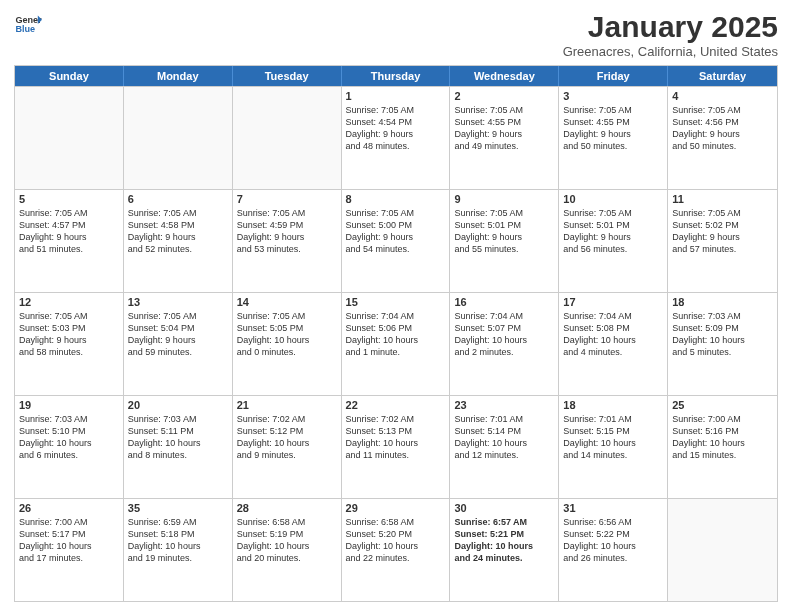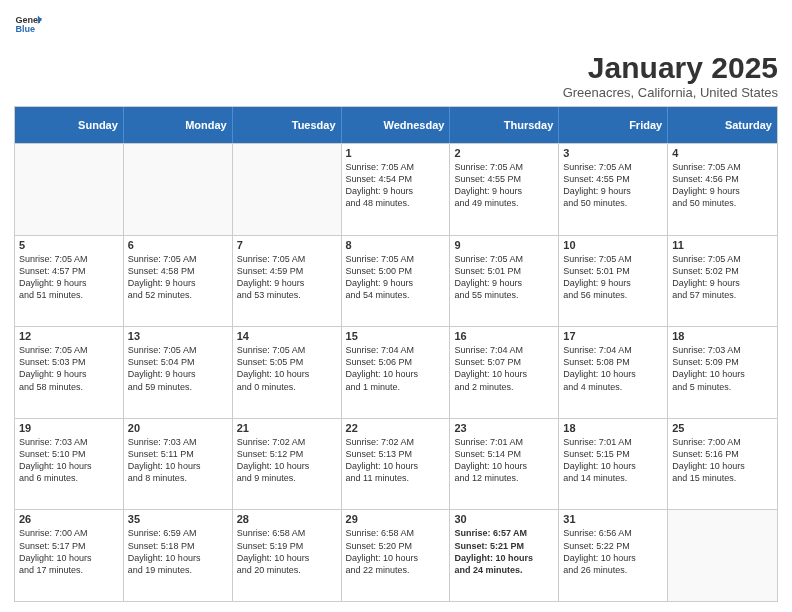--- a/index.html
+++ b/index.html
@@ -27,21 +27,20 @@
       display: flex;
       align-items: center;
       gap: 4px;
     }
     .logo-icon {
       width: 28px;
       height: 28px;
     }
     .title-block {
       text-align: right;
-      margin-top: 41px;
     }
     .month-title {
       font-size: 30px;
       font-weight: bold;
       color: #333;
     }
     .location {
       font-size: 13px;
       color: #555;
     }
@@ -53,22 +52,22 @@
     }
     .cal-header {
       display: grid;
       grid-template-columns: repeat(7, 1fr);
       background: #2a6db5;
     }
     .cal-header-cell {
       color: #fff;
       font-size: 11px;
       font-weight: bold;
-      padding: 12px 5px;
-      text-align: right;
+      padding: 4px 5px;
+      text-align: center;
       border-right: 1px solid #4a8dd5;
     }
     .cal-header-cell:last-child { border-right: none; }
     .cal-body {
       flex: 1;
       display: flex;
       flex-direction: column;
     }
     .cal-row {
       display: grid;
@@ -114,22 +113,22 @@
       <div class="month-title">January 2025</div>
       <div class="location">Greenacres, California, United States</div>
     </div>
   </div>
 
   <div class="calendar">
     <div class="cal-header">
     <div class="cal-header-cell">Sunday</div>
         <div class="cal-header-cell">Monday</div>
         <div class="cal-header-cell">Tuesday</div>
+        <div class="cal-header-cell">Thursday</div>
         <div class="cal-header-cell">Wednesday</div>
-        <div class="cal-header-cell">Thursday</div>
         <div class="cal-header-cell">Friday</div>
         <div class="cal-header-cell">Saturday</div>
       </div>
     <div class="cal-body">
     <div class="cal-row">
           <div class="cal-cell empty"></div>
           <div class="cal-cell empty"></div>
           <div class="cal-cell empty"></div>
           <div class="cal-cell">
             <div class="day-num">1</div>

